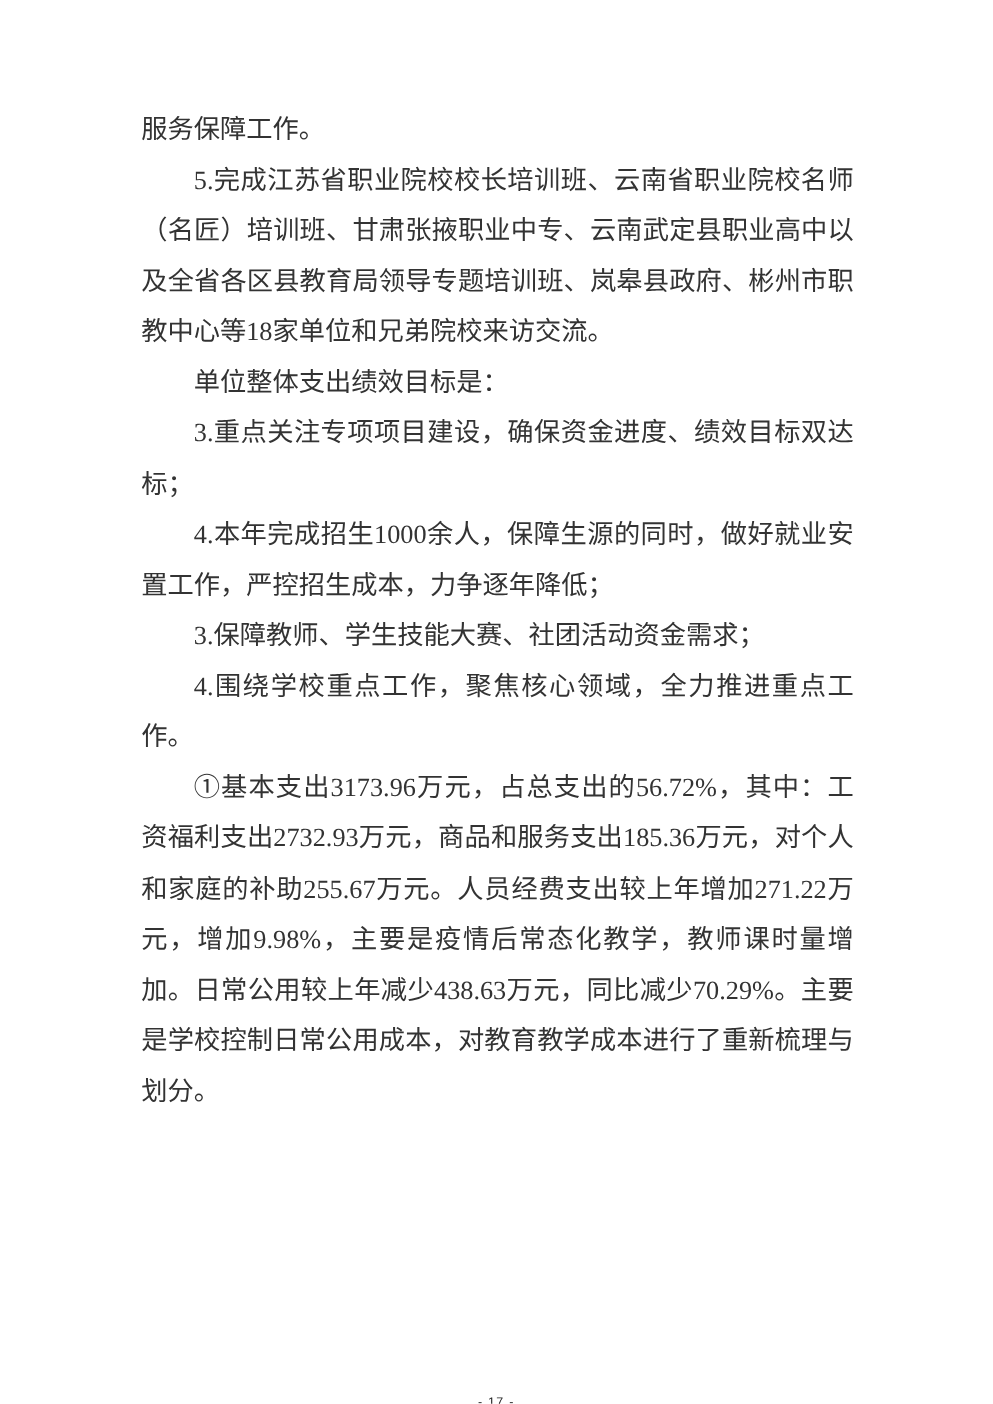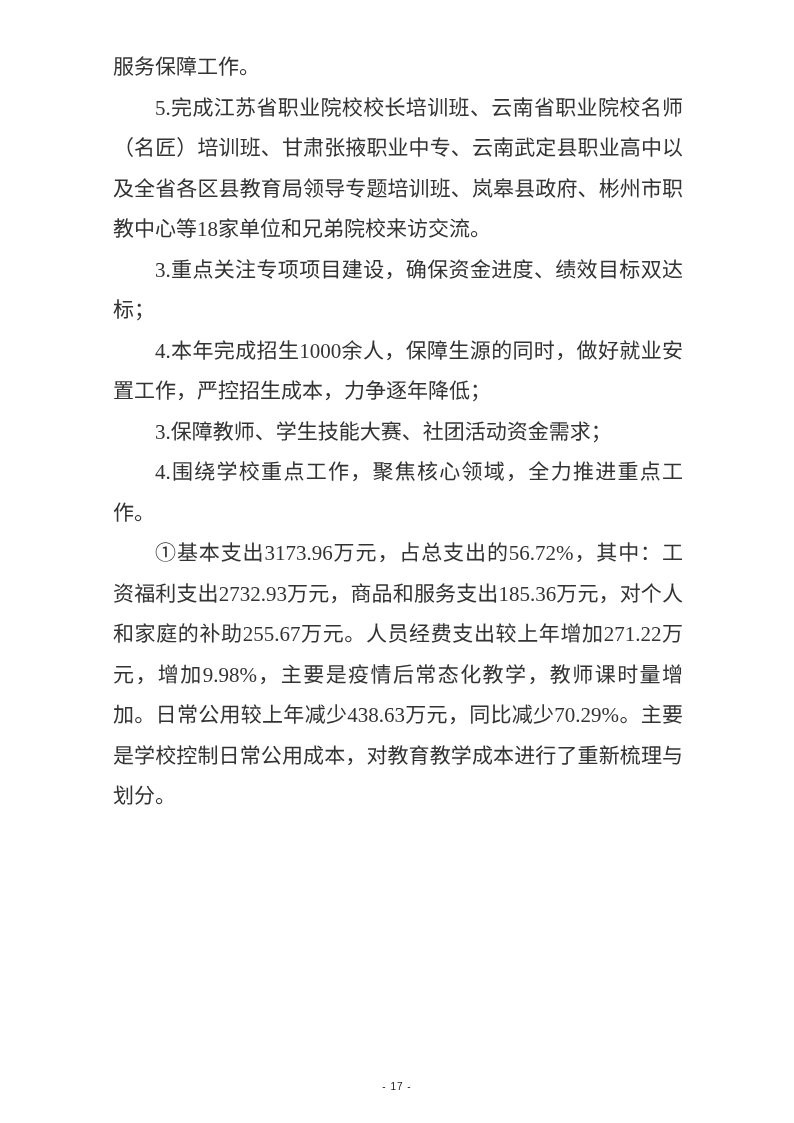--- a/index.html
+++ b/index.html
@@ -10,20 +10,21 @@
     background: #ffffff;
     overflow: hidden;
     font-family: "Liberation Serif", serif;
   }
 
   .page {
     position: relative;
     width: 794px;
     height: 802px;
     background: #ffffff;
+    margin-top: 36px;
   }
 
   .content {
     position: absolute;
     left: 113px;
     top: 47px;
     width: 570px;
     color: #333333;
     font-size: 21px;
     line-height: 40.5px;
@@ -54,20 +55,21 @@
   }
 </style>
 </head>
 <body>
 
 <div class="page">
 
   <div class="content">
     <p class="no-indent">服务保障工作。</p>
     <p>5.完成江苏省职业院校校长培训班、云南省职业院校名师（名匠）培训班、甘肃张掖职业中专、云南武定县职业高中以及全省各区县教育局领导专题培训班、岚皋县政府、彬州市职教中心等18家单位和兄弟院校来访交流。</p>
+    <p>单位整体支出绩效目标是：</p>
     <p>3.重点关注专项项目建设，确保资金进度、绩效目标双达标；</p>
     <p>4.本年完成招生1000余人，保障生源的同时，做好就业安置工作，严控招生成本，力争逐年降低；</p>
     <p>3.保障教师、学生技能大赛、社团活动资金需求；</p>
     <p>4.围绕学校重点工作，聚焦核心领域，全力推进重点工作。</p>
     <p>①基本支出3173.96万元，占总支出的56.72%，其中：工资福利支出2732.93万元，商品和服务支出185.36万元，对个人和家庭的补助255.67万元。人员经费支出较上年增加271.22万元，增加9.98%，主要是疫情后常态化教学，教师课时量增加。日常公用较上年减少438.63万元，同比减少70.29%。主要是学校控制日常公用成本，对教育教学成本进行了重新梳理与划分。</p>
   </div>
 
   <div class="footer">- 17 -</div>
 
 </div>

